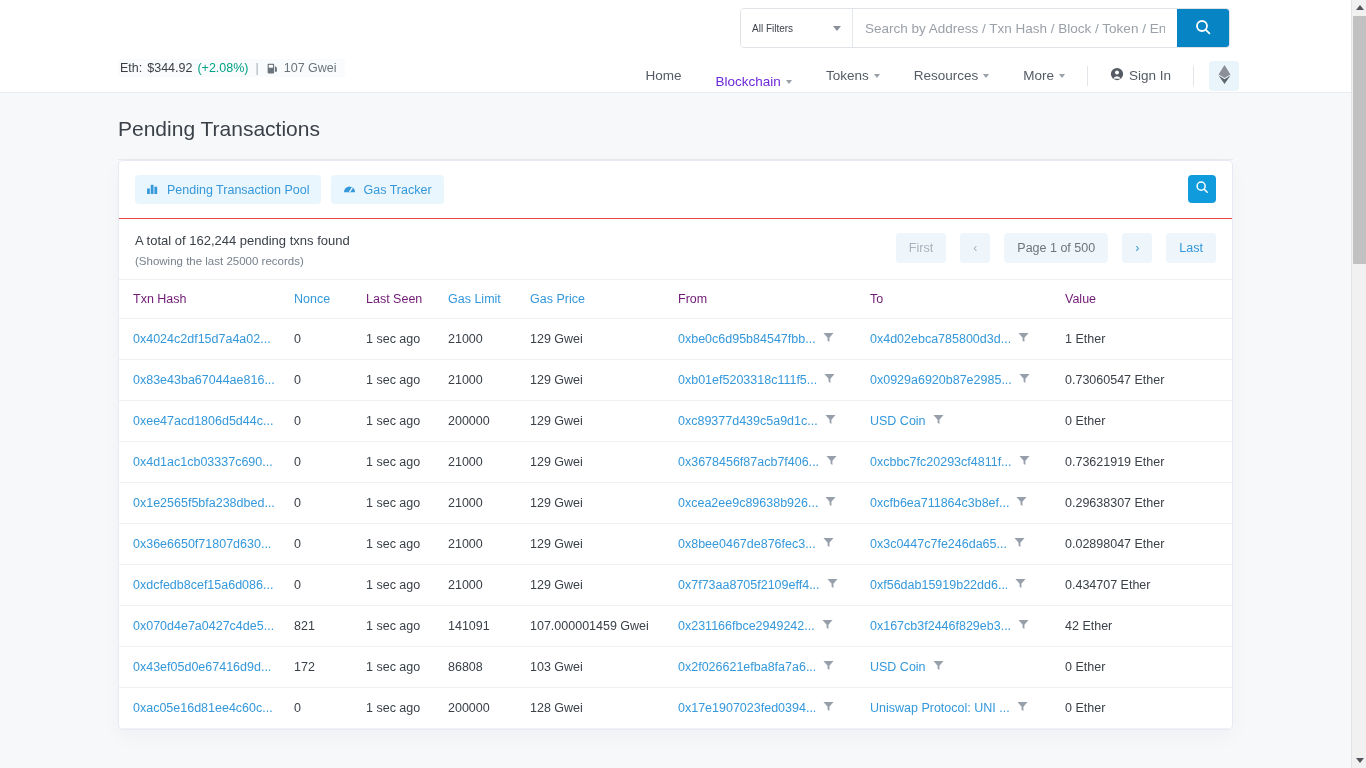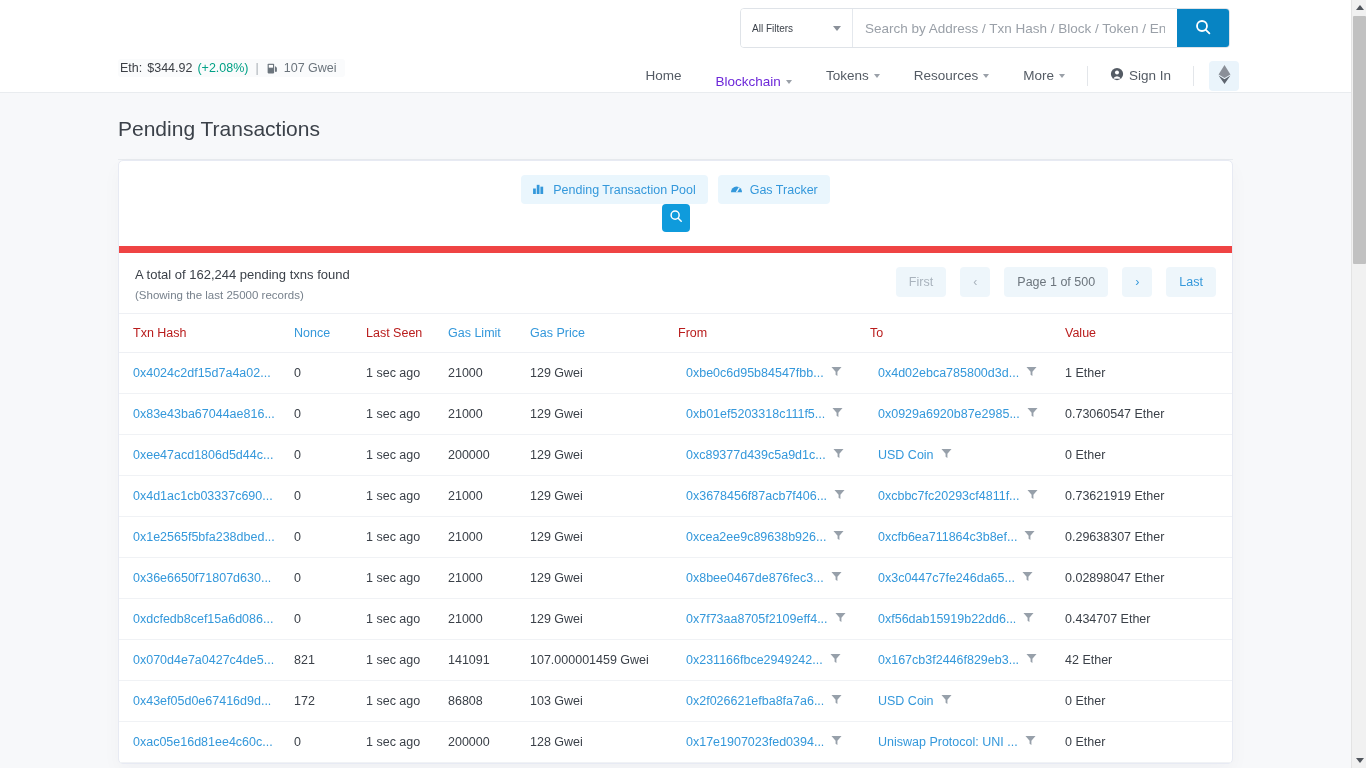--- a/index.html
+++ b/index.html
@@ -142,24 +142,23 @@
   .emoji { font-size: 14px; letter-spacing: 1px; }
 
   
   .card {
     background: #fff;
     border: 1px solid #e7eaf3;
     border-radius: 5px;
     box-shadow: 0 .5rem 1.2rem rgba(18,38,63,.03);
   }
   .card-head {
-    display: flex; align-items: center; justify-content: space-between;
+    display: flex; justify-content: space-between;
     padding: 14px 16px;
-    border-bottom: 7px solid #ef4444;
-    flex-direction: column;
+    border-bottom: 1px solid #ef4444;
   }
   .tabs { display: flex; gap: 10px; }
   .tab {
     background: #eaf6fd;
     color: #3498db;
     border-radius: 4px;
     font-size: 12.5px;
     padding: 7px 12px;
     display: flex; align-items: center; gap: 7px;
     cursor: pointer;
@@ -194,37 +193,37 @@
   }
   .pg.disabled { color: #a9b3bd; cursor: default; }
   .pg.page-ind { color: #6c757d; cursor: default; }
 
   
   table { width: 100%; border-collapse: collapse; }
   thead th {
     text-align: left;
     font-size: 12.5px;
     font-weight: normal;
-    color: #b91c1c;
+    color: #701a75;
     padding: 12px 8px 12px 0;
     border-top: 1px solid #eef0f4;
     border-bottom: 1px solid #eef0f4;
     background: #fff;
     white-space: nowrap;
   }
   thead th.lnk { color: #3498db; cursor: pointer; }
   tbody td {
     font-size: 12.5px;
     color: #3b4149;
     padding: 13px 8px 13px 0;
     border-bottom: 1px solid #f0f2f5;
     white-space: nowrap;
   }
   tbody td a { color: #3498db; text-decoration: none; }
-  .cell-flex { display: flex; align-items: flex-end; gap: 7px; margin-left: 8px; }
+  .cell-flex { display: flex; align-items: flex-end; gap: 7px; }
   .funnel { flex: none; }
   .c-hash  { width: 175px; padding-left: 14px !important; }
   .c-nonce { width: 72px; }
   .c-seen  { width: 82px; }
   .c-glim  { width: 82px; }
   .c-gprice{ width: 148px; }
   .c-from  { width: 192px; }
   .c-to    { width: 195px; }
   .c-value { width: auto; }
   thead th.c-hash { padding-left: 14px; }

